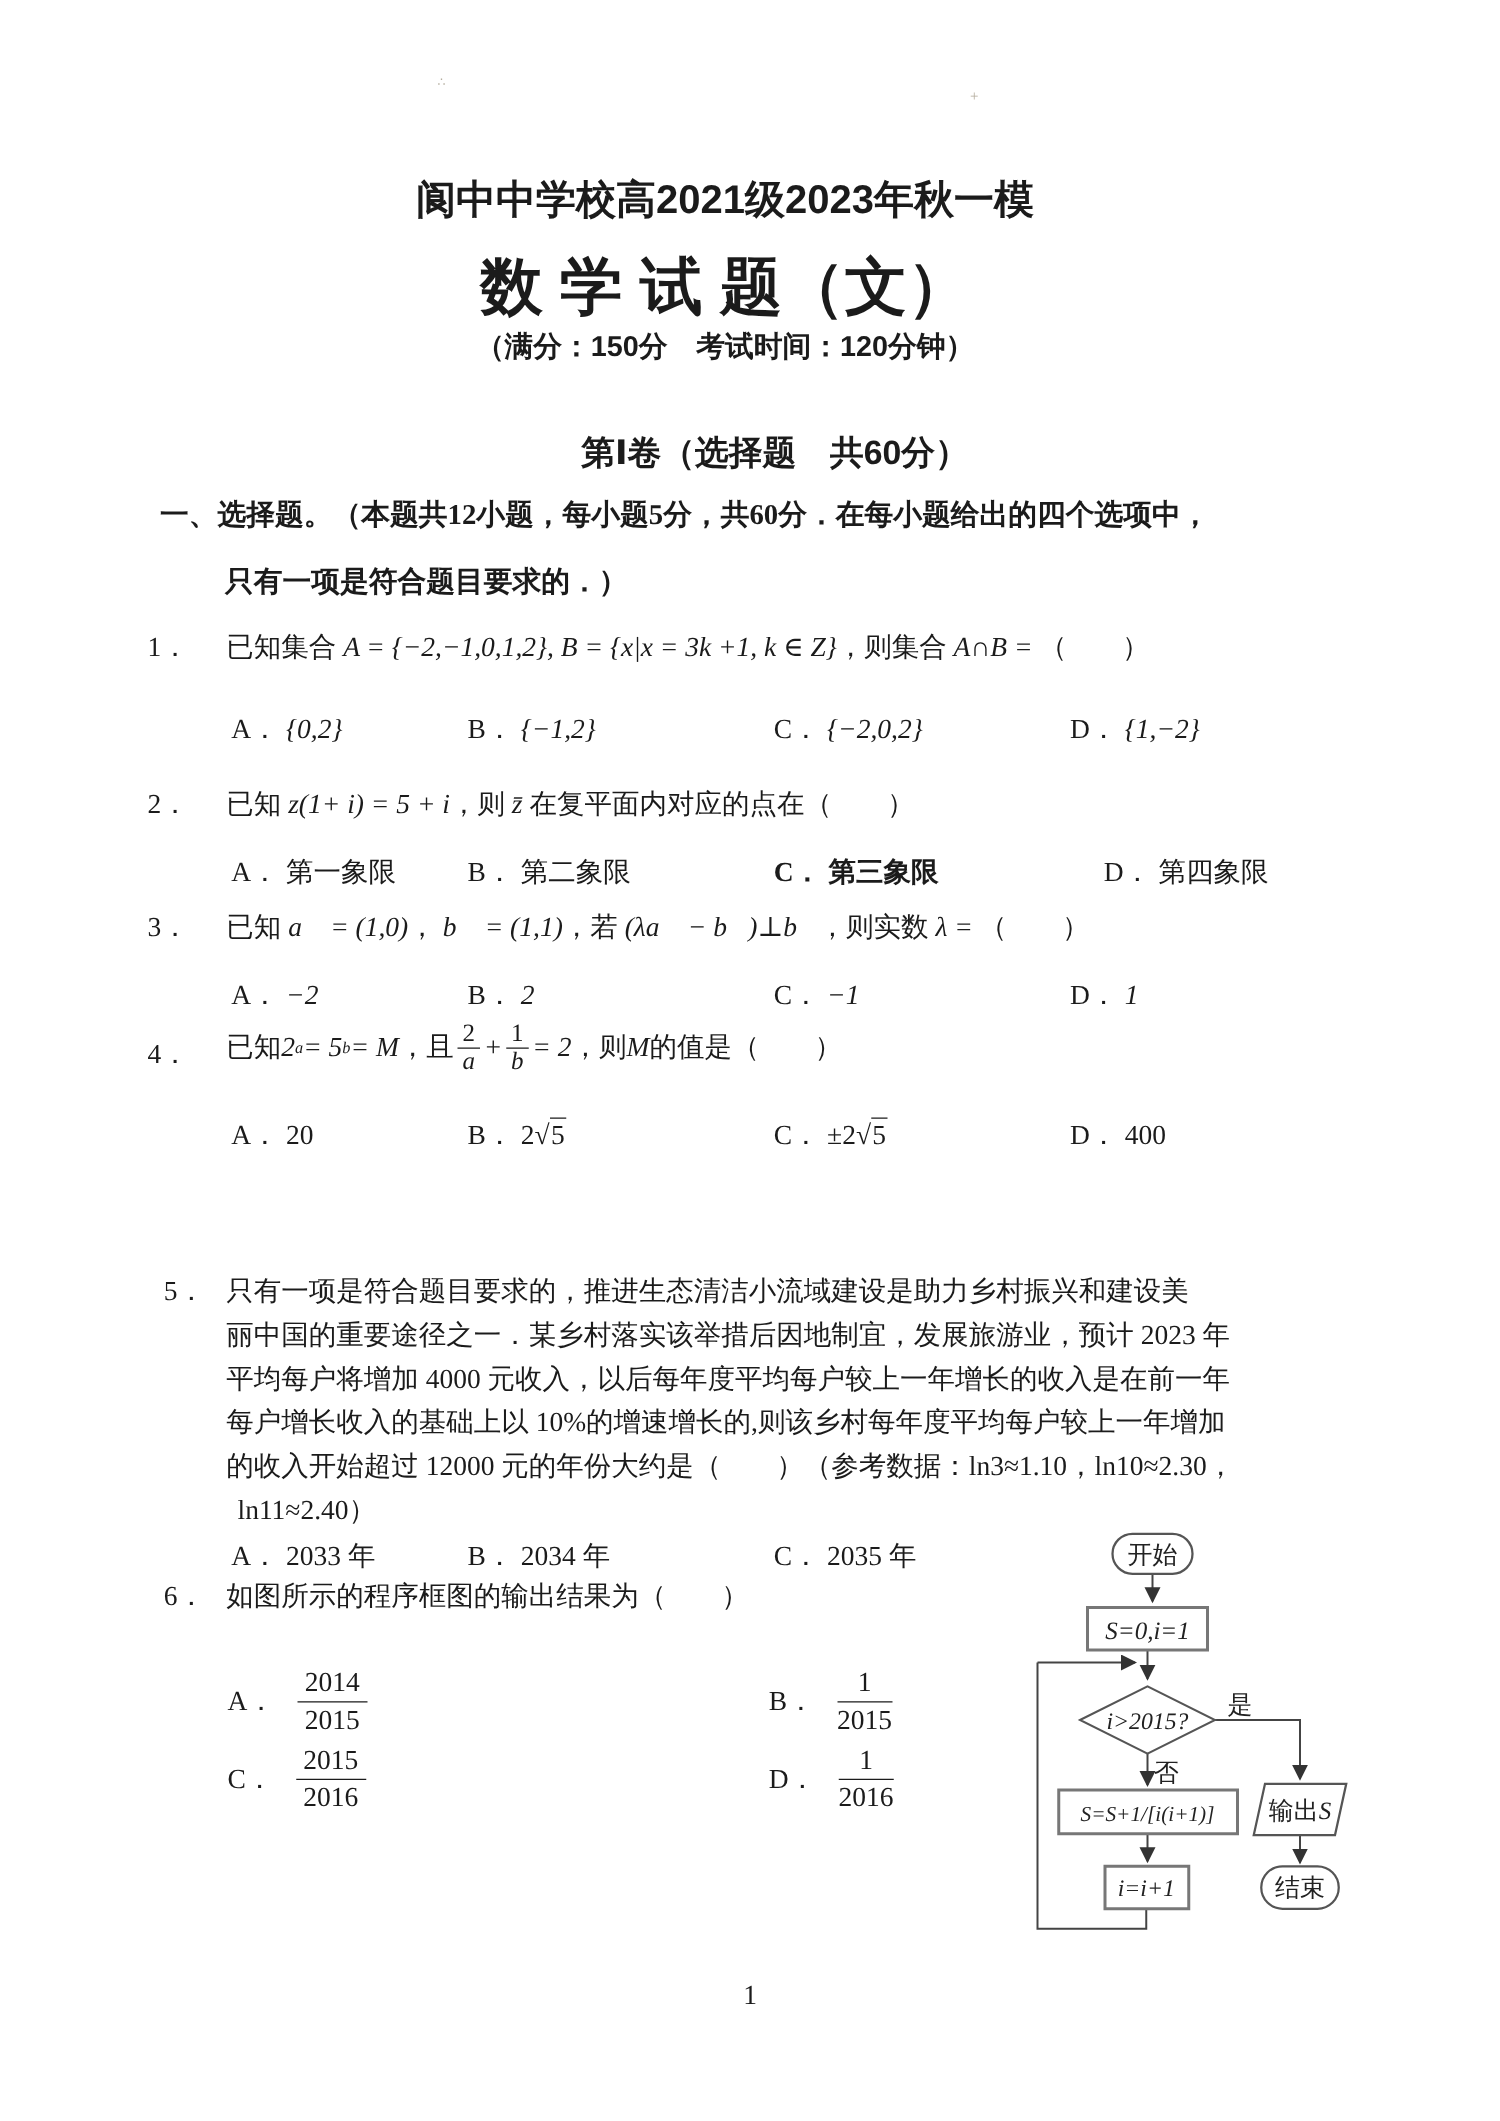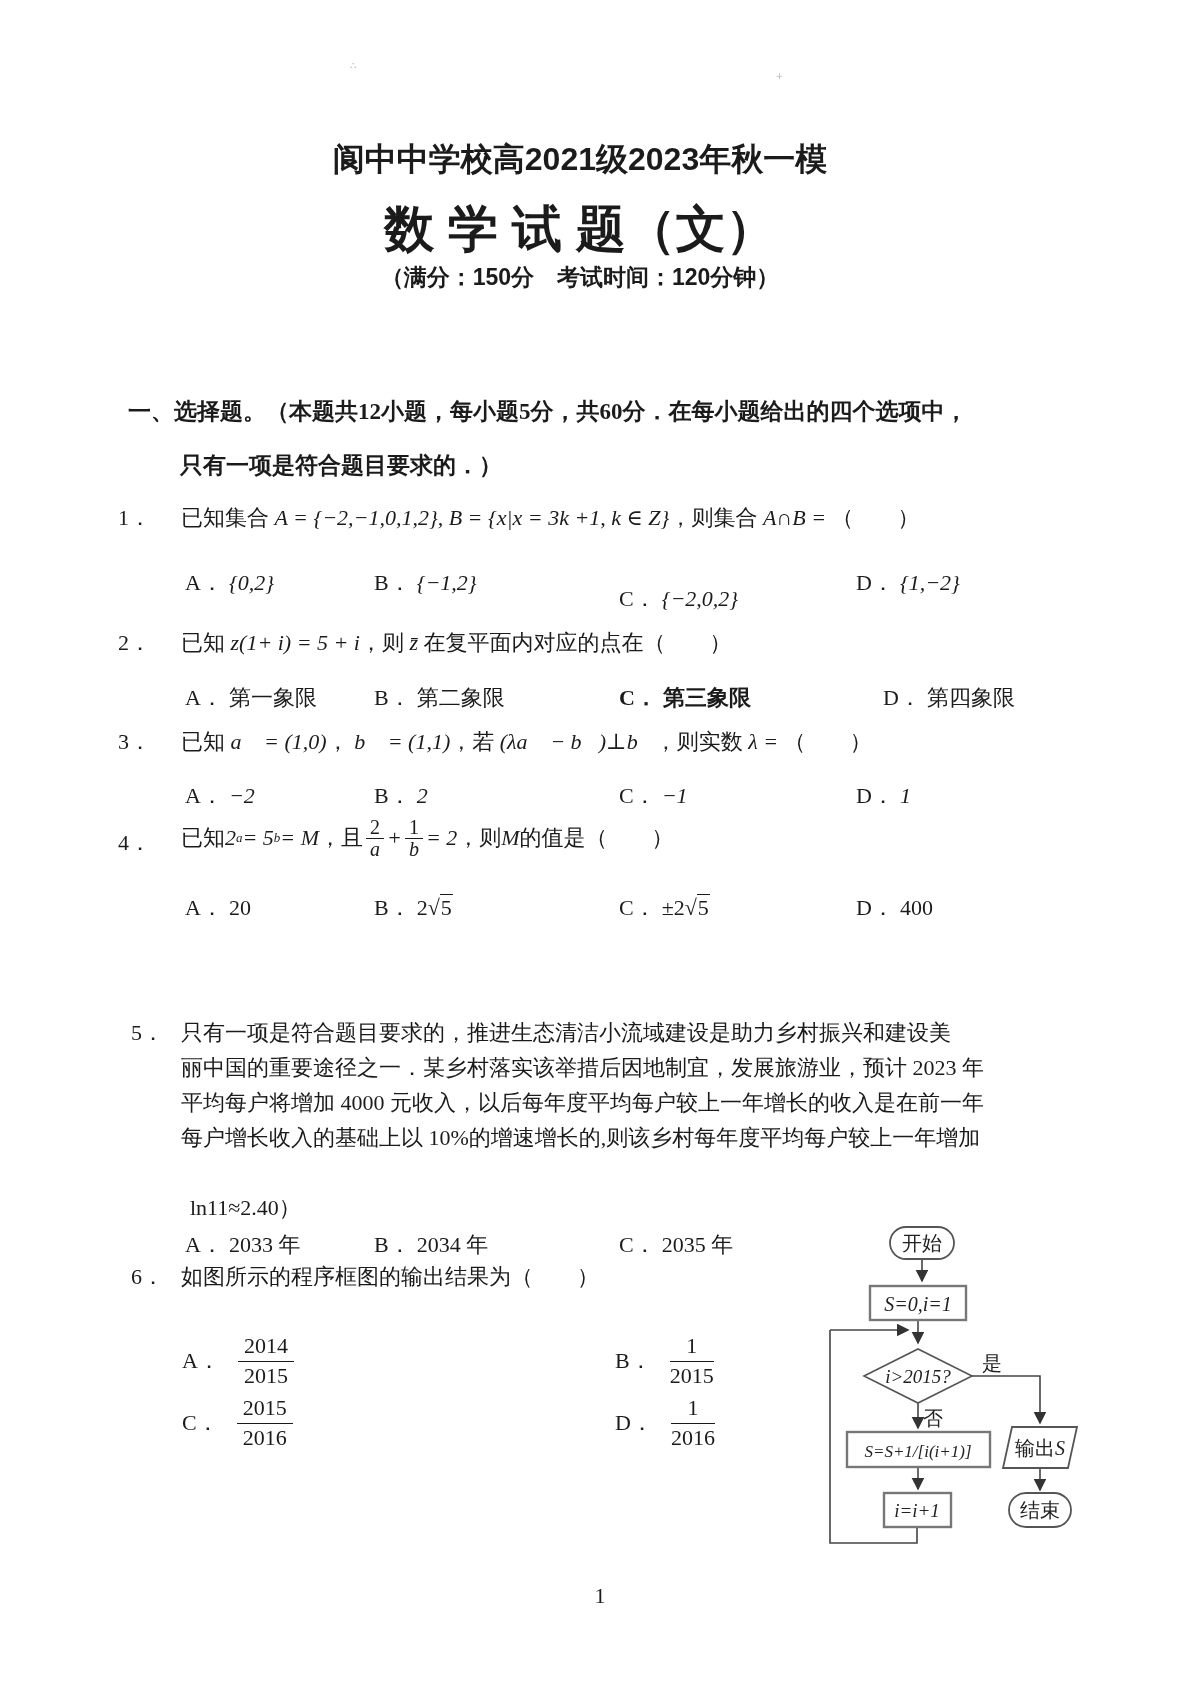--- a/index.html
+++ b/index.html
@@ -30,31 +30,32 @@
 <body>
 
 <div class="page">
 
   <span class="abs artifact" style="left:350px;top:60px;">∴</span>
   <span class="abs artifact" style="left:776px;top:70px;font-size:12px;">+</span>
 
   <div class="abs hd" style="top:138px;font-size:32px;">阆中中学校高2021级2023年秋一模</div>
   <div class="abs hd" style="top:196px;font-size:50px;">数 学 试 题（文）</div>
   <div class="abs hd" style="top:262px;font-size:23px;">（满分：150分　考试时间：120分钟）</div>
+  <div class="abs hd" style="top:344px;left:40px;font-size:27px;">第Ⅰ卷（选择题　共60分）</div>
 
   <div class="abs" style="left:128px;top:396px;font-size:23px;font-family:Liberation Serif, serif;font-weight:bold;">一、选择题。（本题共12小题，每小题5分，共60分．在每小题给出的四个选项中，</div>
   <div class="abs" style="left:180px;top:450px;font-size:23px;font-family:'Liberation Sans','DejaVu Sans',sans-serif;font-weight:bold;">只有一项是符合题目要求的．）</div>
 
   <span class="abs cn stem" style="left:118px;top:503px;">1．</span>
   <div class="abs stem" style="left:181px;top:503px;">
     <span class="cn">已知集合 </span><span class="math">A = {−2,−1,0,1,2}, B = {x|x = 3k +1, k ∈ Z}</span><span class="cn">，则集合 </span><span class="math">A∩B = </span><span class="cn">（　　）</span>
   </div>
   <span class="abs opt" style="left:185px;top:568px;"><span class="lab cn">A．</span><span class="math">{0,2}</span></span>
   <span class="abs opt" style="left:374px;top:568px;text-align:center;"><span class="lab cn">B．</span><span class="math">{−1,2}</span></span>
-  <span class="abs opt" style="left:619px;top:568px;margin-top:16px;"><span class="lab cn">C．</span><span class="math">{−2,0,2}</span></span>
+  <span class="abs opt" style="left:619px;top:568px;"><span class="lab cn">C．</span><span class="math">{−2,0,2}</span></span>
   <span class="abs opt" style="left:856px;top:568px;"><span class="lab cn">D．</span><span class="math">{1,−2}</span></span>
 
   <span class="abs cn stem" style="left:118px;top:628px;">2．</span>
   <div class="abs stem" style="left:181px;top:628px;">
     <span class="cn">已知 </span><span class="math">z(1+ i) = 5 + i</span><span class="cn">，则 </span><span class="math">z̄</span><span class="cn"> 在复平面内对应的点在</span><span class="cn">（　　）</span>
   </div>
   <span class="abs opt" style="left:185px;top:683px;"><span class="lab cn">A．</span><span class="cn">第一象限</span></span>
   <span class="abs opt" style="left:374px;top:683px;"><span class="lab cn">B．</span><span class="cn">第二象限</span></span>
   <span class="abs opt" style="left:619px;top:683px;font-weight:bold;"><span class="lab cn">C．</span><span class="cn">第三象限</span></span>
   <span class="abs opt" style="left:883px;top:683px;"><span class="lab cn">D．</span><span class="cn">第四象限</span></span>
@@ -95,20 +96,21 @@
   <span class="abs opt" style="left:185px;top:893px;"><span class="lab cn">A．</span><span class="cn">20</span></span>
   <span class="abs opt" style="left:374px;top:893px;"><span class="lab cn">B．</span><span class="cn">2√</span><span class="cn rad">5</span></span>
   <span class="abs opt" style="left:619px;top:893px;"><span class="lab cn">C．</span><span class="cn">±2√</span><span class="cn rad">5</span></span>
   <span class="abs opt" style="left:856px;top:893px;"><span class="lab cn">D．</span><span class="cn">400</span></span>
 
   <span class="abs cn stem" style="left:131px;top:1018px;">5．</span>
   <div class="abs cn stem" style="left:181px;top:1018px;">只有一项是符合题目要求的，推进生态清洁小流域建设是助力乡村振兴和建设美</div>
   <div class="abs cn stem" style="left:181px;top:1053px;">丽中国的重要途径之一．某乡村落实该举措后因地制宜，发展旅游业，预计 2023 年</div>
   <div class="abs cn stem" style="left:181px;top:1088px;">平均每户将增加 4000 元收入，以后每年度平均每户较上一年增长的收入是在前一年</div>
   <div class="abs cn stem" style="left:181px;top:1123px;">每户增长收入的基础上以 10%的增速增长的,则该乡村每年度平均每户较上一年增加</div>
+  <div class="abs cn stem" style="left:181px;top:1158px;">的收入开始超过 12000 元的年份大约是（　　）（参考数据：ln3≈1.10，ln10≈2.30，</div>
   <div class="abs cn stem" style="left:190px;top:1193px;">ln11≈2.40）</div>
   <span class="abs opt" style="left:185px;top:1230px;"><span class="lab cn">A．</span><span class="cn">2033 年</span></span>
   <span class="abs opt" style="left:374px;top:1230px;"><span class="lab cn">B．</span><span class="cn">2034 年</span></span>
   <span class="abs opt" style="left:619px;top:1230px;"><span class="lab cn">C．</span><span class="cn">2035 年</span></span>
 
   <span class="abs cn stem" style="left:131px;top:1262px;">6．</span>
   <div class="abs stem" style="left:181px;top:1262px;">
     <span class="cn">如图所示的程序框图的输出结果为</span><span class="cn">（　　）</span>
   </div>
   <div class="abs opt optflex" style="left:182px;top:1334px;height:54px;">

